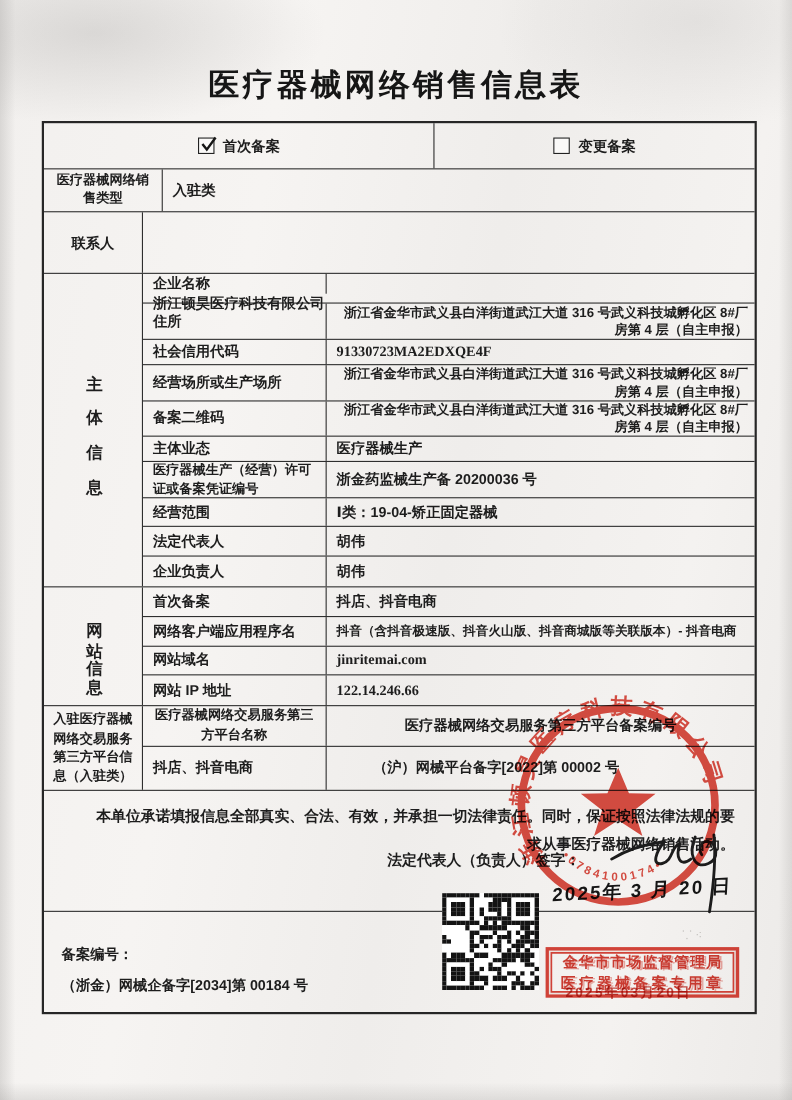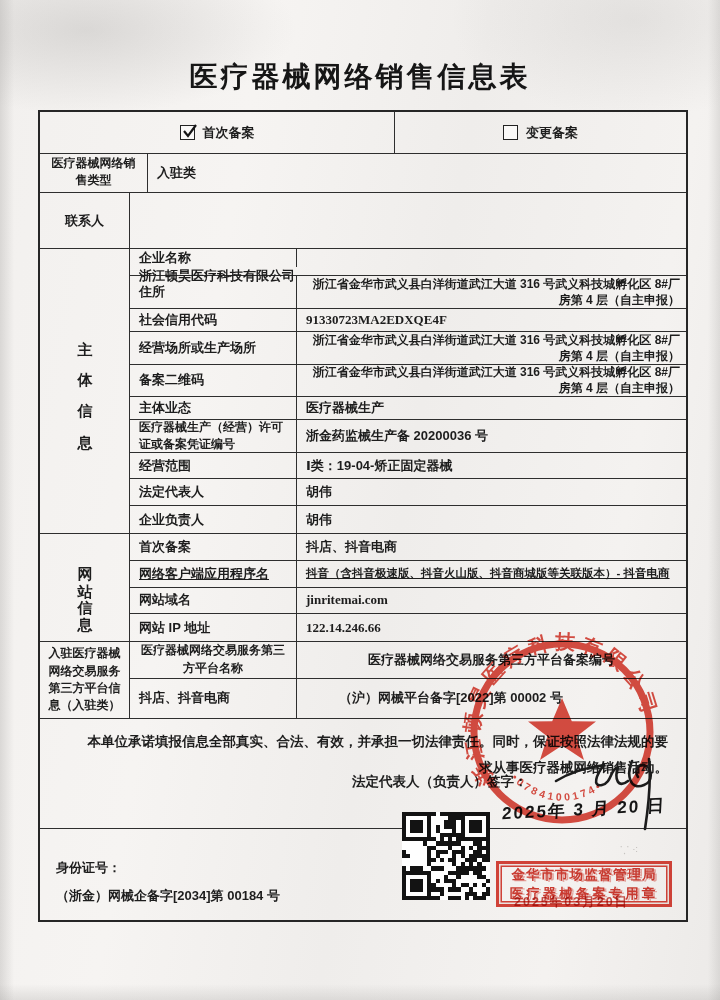--- a/index.html
+++ b/index.html
@@ -161,21 +161,21 @@
 
     <div class="group" style="height:108px;">
       <div class="glabel">
           <span class="vlabel" style="letter-spacing:1.1em;">网站信息</span>
         </div>
       <div class="gbody">
         <div class="row" style="height:27px;">
             <div class="cell l" style="width:167px;">首次备案</div>
             <div class="cell l" style="flex:1;">抖店、抖音电商</div>
           </div>
-        <div class="row" style="height:27px;text-decoration:underline;">
+        <div class="row" style="height:27px;">
             <div class="cell l" style="width:167px;">网络客户端应用程序名</div>
             <div class="cell l" style="flex:1;font-size:11.5px;">抖音（含抖音极速版、抖音火山版、抖音商城版等关联版本）- 抖音电商</div>
           </div>
         <div class="row" style="height:27px;">
             <div class="cell l" style="width:167px;">网站域名</div>
             <div class="cell l num" style="flex:1;">jinritemai.com</div>
           </div>
         <div class="row" style="height:27px;">
             <div class="cell l" style="width:167px;">网站 IP 地址</div>
             <div class="cell l num" style="flex:1;">122.14.246.66</div>
@@ -207,21 +207,21 @@
             <path d="M80,20 C74,34 78,50 92,44 C102,40 100,26 92,24 C86,23 82,30 86,36"></path>
             <path d="M97,18 C99,38 97,62 93,88"></path>
           </g>
         </svg>
         <div id="date-line">2025年 3 月 20 日</div>
       </div>
     </div>
 
     <div class="row" style="height:106px;">
       <div class="cell" id="foot-left" style="width:250px;display:flex;">
-        <div>身份证号：</div>
+        <div>备案编号：</div>
         <div>（浙金）网械企备字[2034]第 00184 号</div>
       </div>
     </div>
 
   </div>
 
   <div id="qr">
       <div class="b"></div>
       <div class="b"></div>
       <div class="b"></div>

